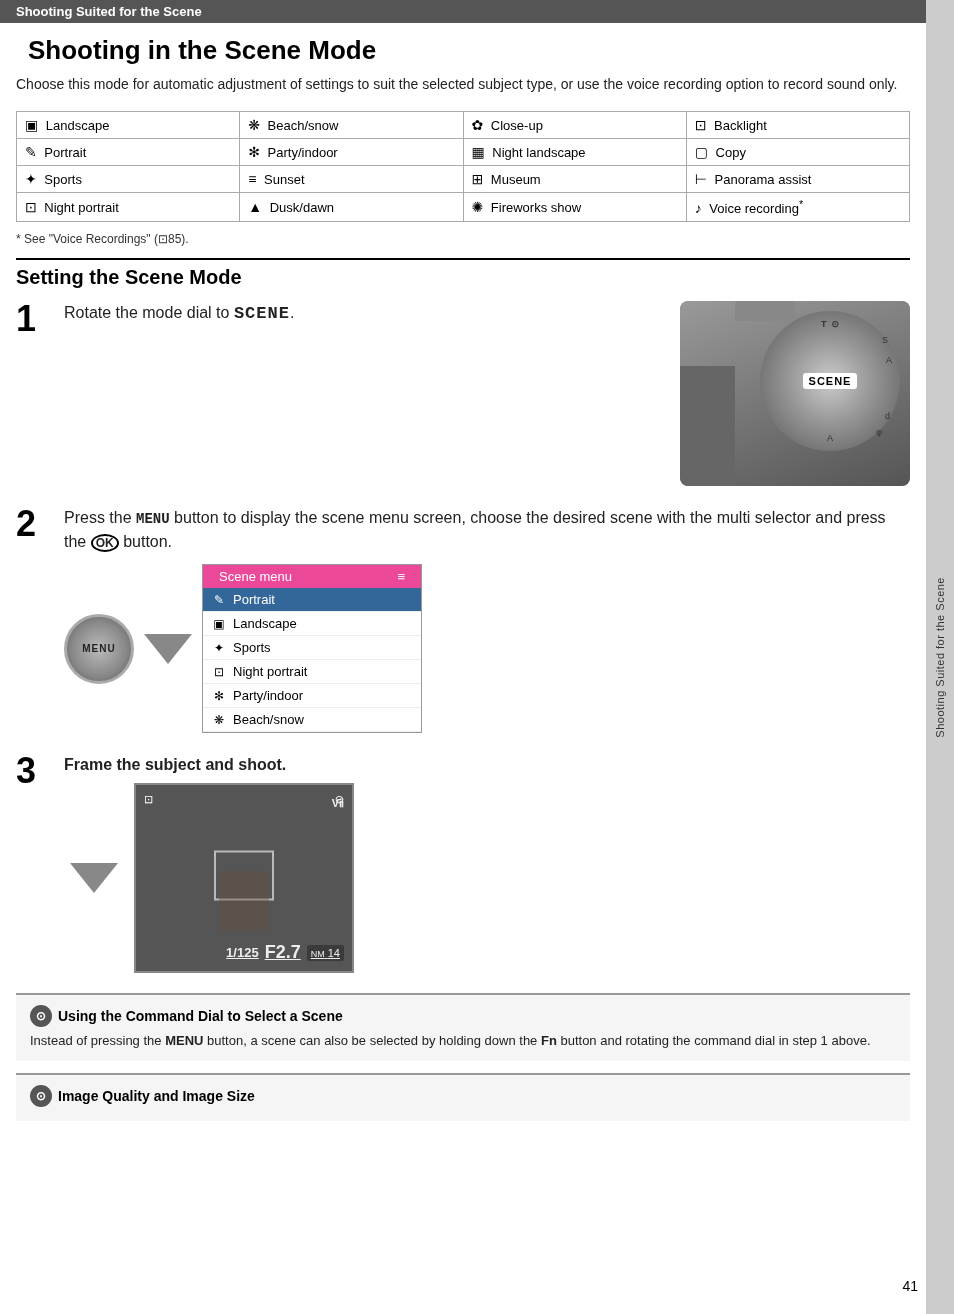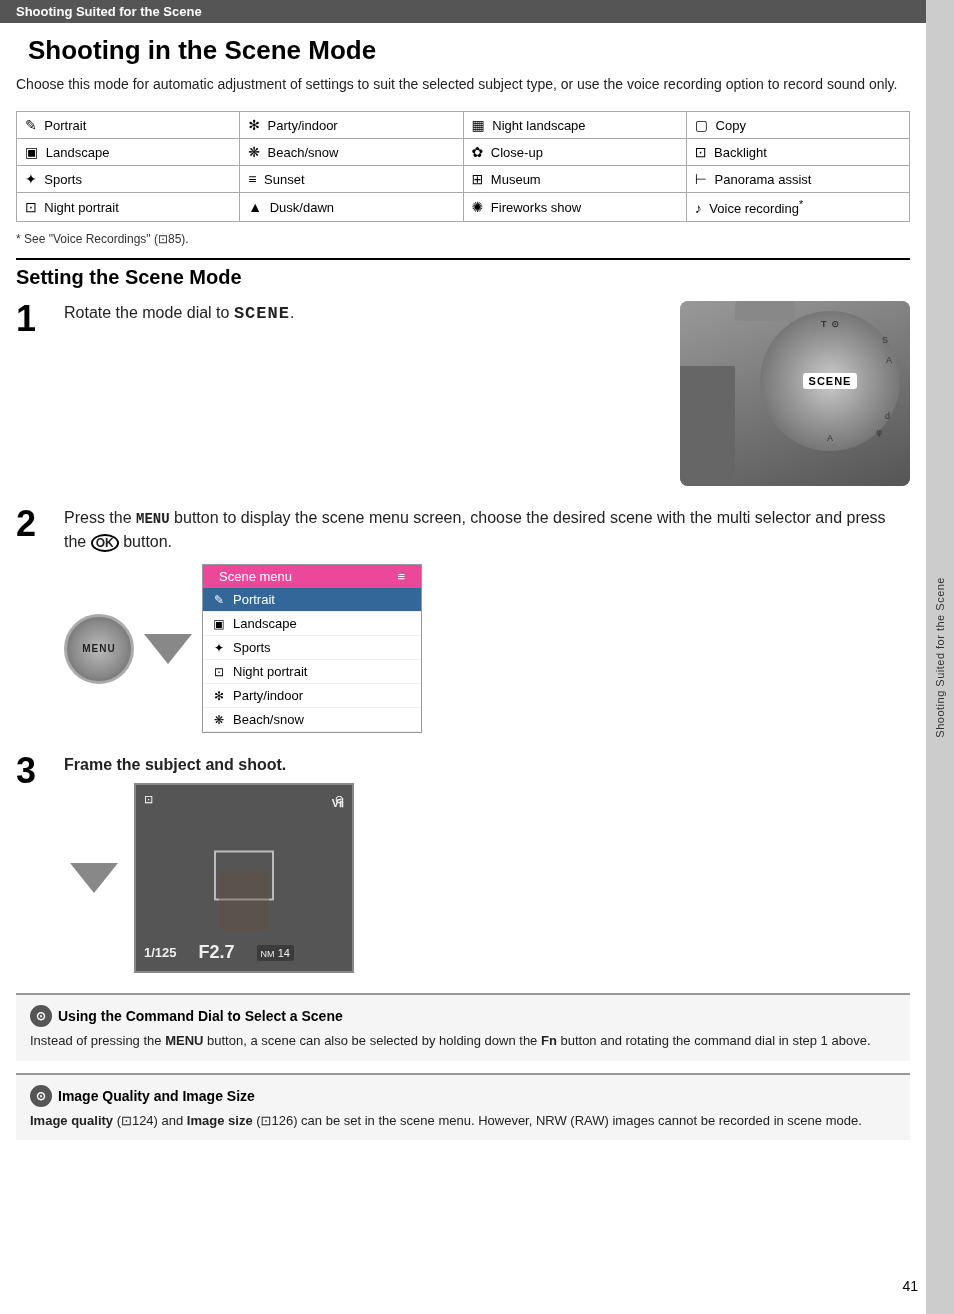--- a/index.html
+++ b/index.html
@@ -228,25 +228,27 @@
       color: #fff;
       font-size: 11px;
     }
 
     .viewfinder-bottom-bar {
       position: absolute;
       bottom: 8px;
       left: 0;
       right: 0;
       display: flex;
+      justify-content: flex-end;
       align-items: center;
       padding: 0 8px;
-      gap: 22px;
+      gap: 6px;
       font-size: 12px;
       color: #eee;
+      text-decoration: underline;
     }
 
     .viewfinder-bottom-right {
       font-size: 11px;
       color: #eee;
       background: rgba(0,0,0,0.3);
       padding: 2px 4px;
       border-radius: 2px;
     }
 
@@ -399,30 +401,30 @@
       <span>Shooting Suited for the Scene</span>
     </div>
 
     <div class="page-title">Shooting in the Scene Mode</div>
 
     <div class="intro-text">Choose this mode for automatic adjustment of settings to suit the selected subject type, or use the voice recording option to record sound only.</div>
 
     <table class="scene-table">
       <tbody>
         <tr>
+          <td><span class="icon-char">▣</span> Landscape</td>
+          <td><span class="icon-char">❋</span> Beach/snow</td>
+          <td><span class="icon-char">✿</span> Close-up</td>
+          <td><span class="icon-char">⊡</span> Backlight</td>
+        </tr>
+        <tr>
           <td><span class="icon-char">✎</span> Portrait</td>
           <td><span class="icon-char">✻</span> Party/indoor</td>
           <td><span class="icon-char">▦</span> Night landscape</td>
           <td><span class="icon-char">▢</span> Copy</td>
-        </tr>
-        <tr>
-          <td><span class="icon-char">▣</span> Landscape</td>
-          <td><span class="icon-char">❋</span> Beach/snow</td>
-          <td><span class="icon-char">✿</span> Close-up</td>
-          <td><span class="icon-char">⊡</span> Backlight</td>
         </tr>
         <tr>
           <td><span class="icon-char">✦</span> Sports</td>
           <td><span class="icon-char">≡</span> Sunset</td>
           <td><span class="icon-char">⊞</span> Museum</td>
           <td><span class="icon-char">⊢</span> Panorama assist</td>
         </tr>
         <tr>
           <td><span class="icon-char">⊡</span> Night portrait</td>
           <td><span class="icon-char">▲</span> Dusk/dawn</td>
@@ -569,23 +571,20 @@
       <div class="note-text">
         Instead of pressing the <strong>MENU</strong> button, a scene can also be selected by holding down the <strong>Fn</strong> button and rotating the command dial in step 1 above.
       </div>
     </div>
 
     <div class="note-box">
       <div class="note-title">
         <div class="note-icon">⊙</div>
         <span>Image Quality and Image Size</span>
       </div>
-      <div class="note-text">
-        <strong>Image quality</strong> (⊡124) and <strong>Image size</strong> (⊡126) can be set in the scene menu. However, NRW (RAW) images cannot be recorded in scene mode.
-      </div>
     </div>
 
     <div class="page-number">41</div>
   </div>
 
   <div class="side-tab">
     <div class="side-tab-text">Shooting Suited for the Scene</div>
   </div>
 </div>
 

